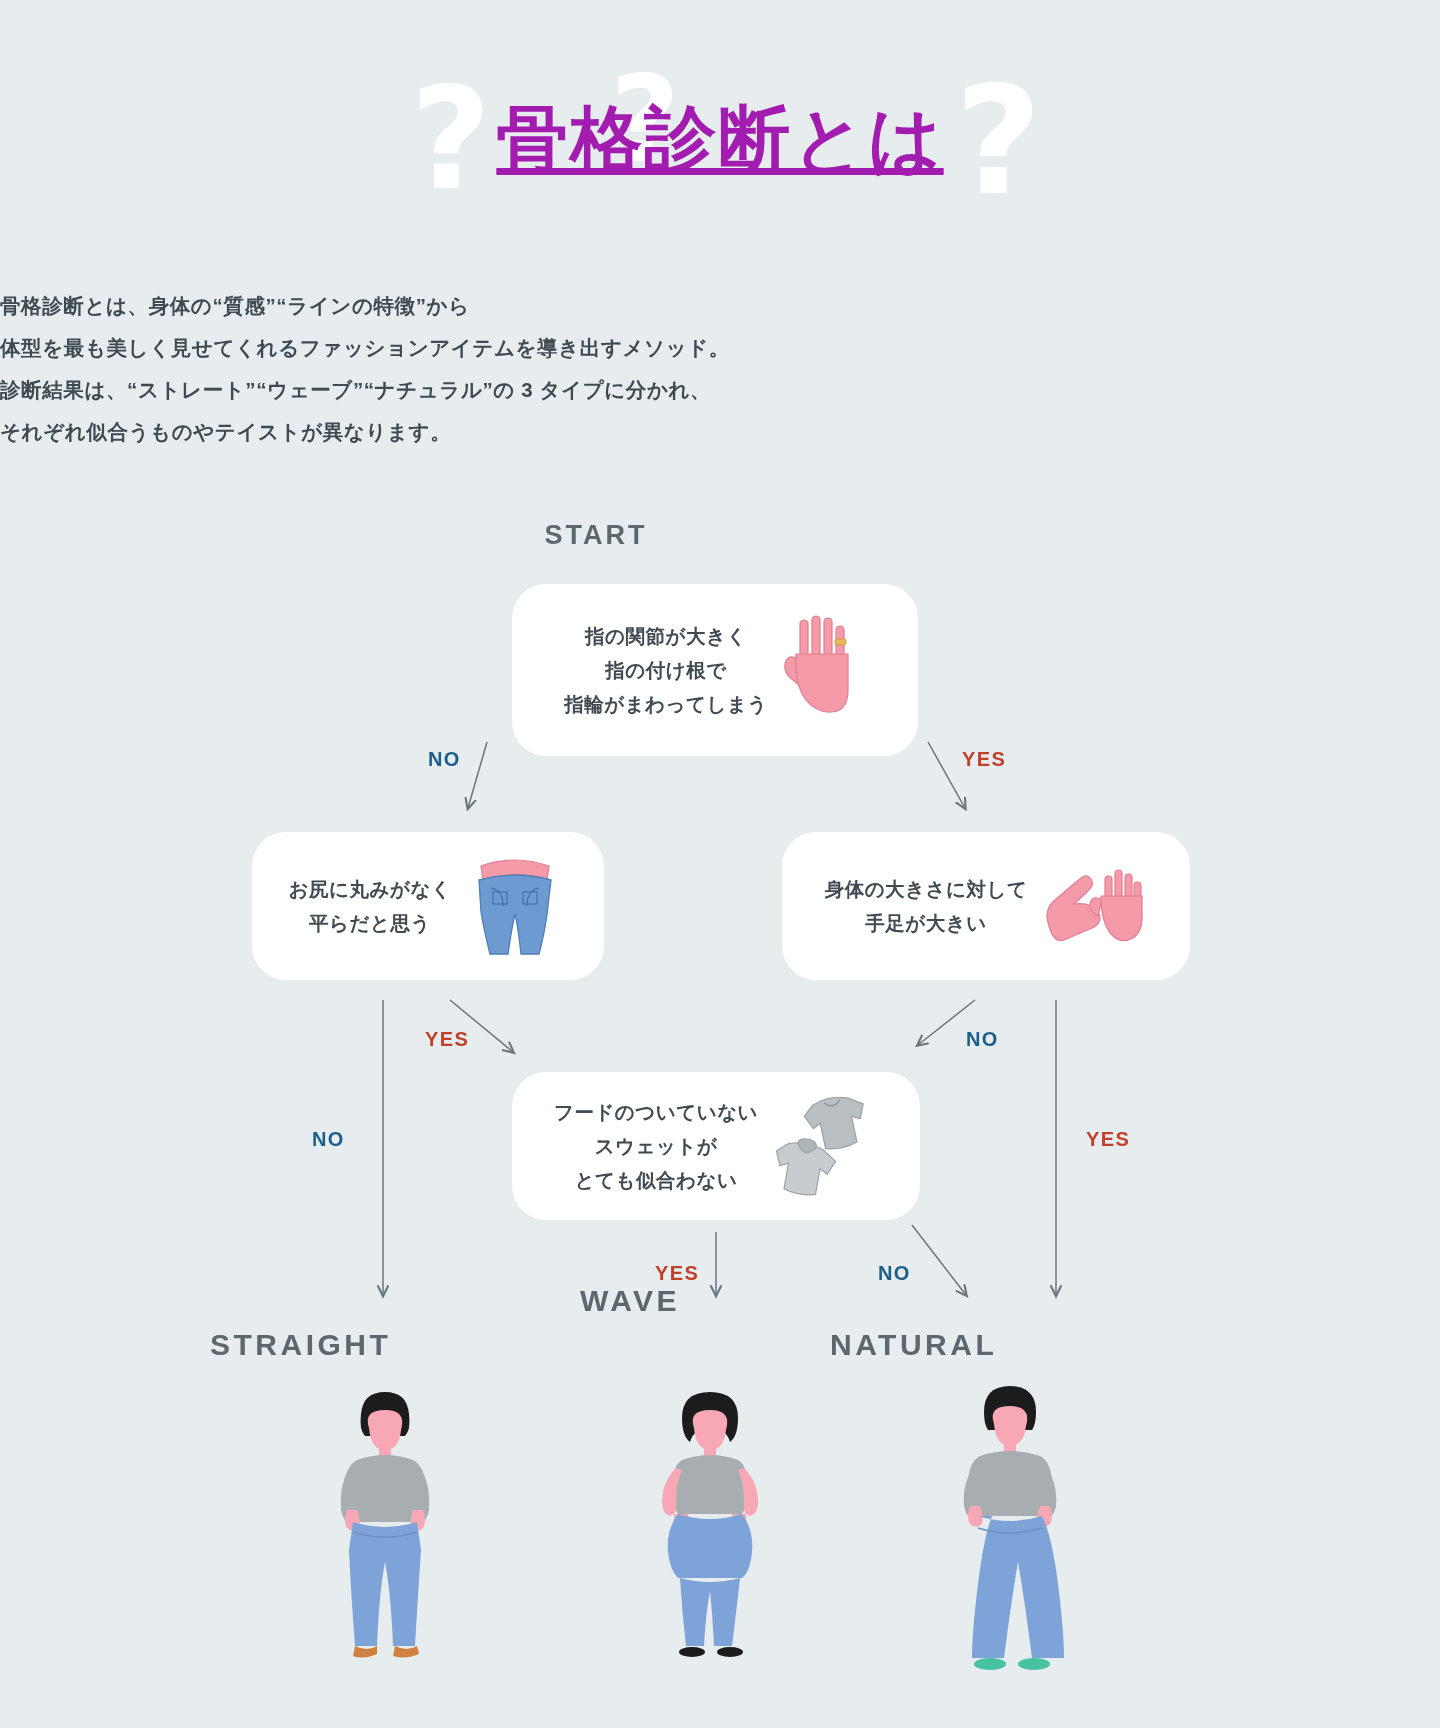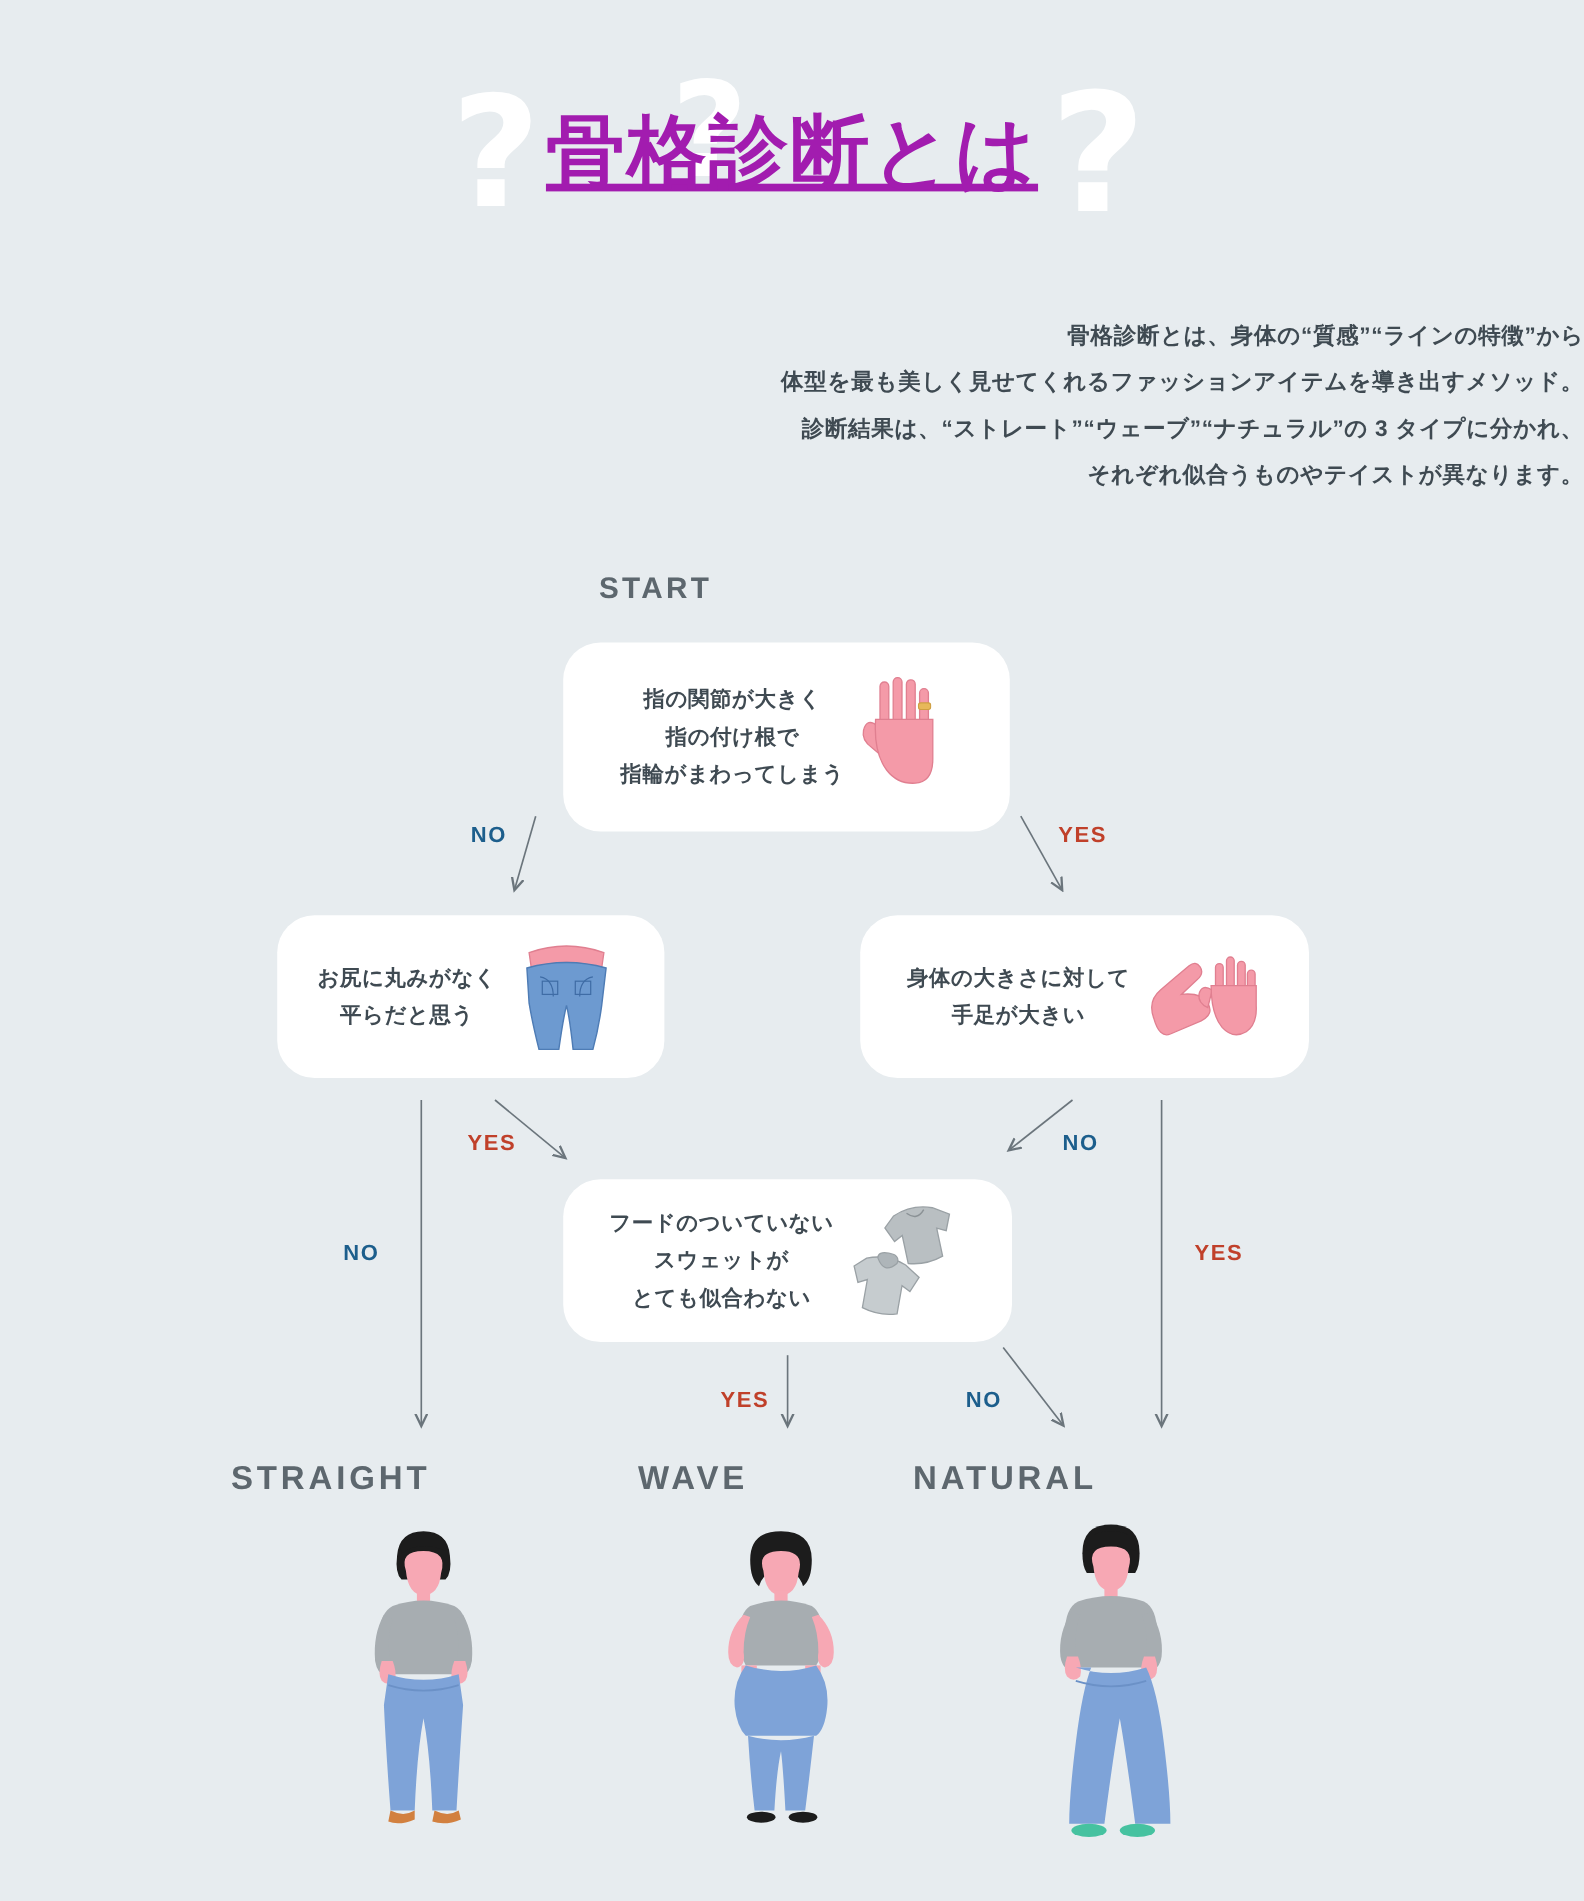--- a/index.html
+++ b/index.html
@@ -56,21 +56,21 @@
   .q1 { font-size: 140px; left: -60px;  top: -26px; }
   .q2 { font-size: 120px; left: 140px;  top: -36px; }
   .q3 { font-size: 150px; right: -72px; top: -30px; }
 
   
   .lead {
     position: absolute;
     top: 285px;
     left: 0;
     width: 1440px;
-    text-align: right;
+    text-align: left;
     font-size: 20.5px;
     line-height: 2.05;
     font-weight: bold;
     color: #3f4a52;
     letter-spacing: 0.6px;
   }
   .lead div { white-space: nowrap; }
 
   
   .start-label {
@@ -134,21 +134,21 @@
   
   .result-label {
     position: absolute;
     font-size: 30px;
     font-weight: bold;
     letter-spacing: 3.5px;
     color: #5d676e;
     text-align: left;
   }
   #res-straight { left: 210px; top: 1328px; width: 280px; }
-  #res-wave     { left: 580px; top: 1328px; width: 280px; }
+  #res-wave     { left: 580px; top: 1284px; width: 280px; }
   #res-natural  { left: 830px; top: 1328px; width: 340px; }
 
   
   .figure {
     position: absolute;
   }
 </style>
 </head>
 <body>
 

